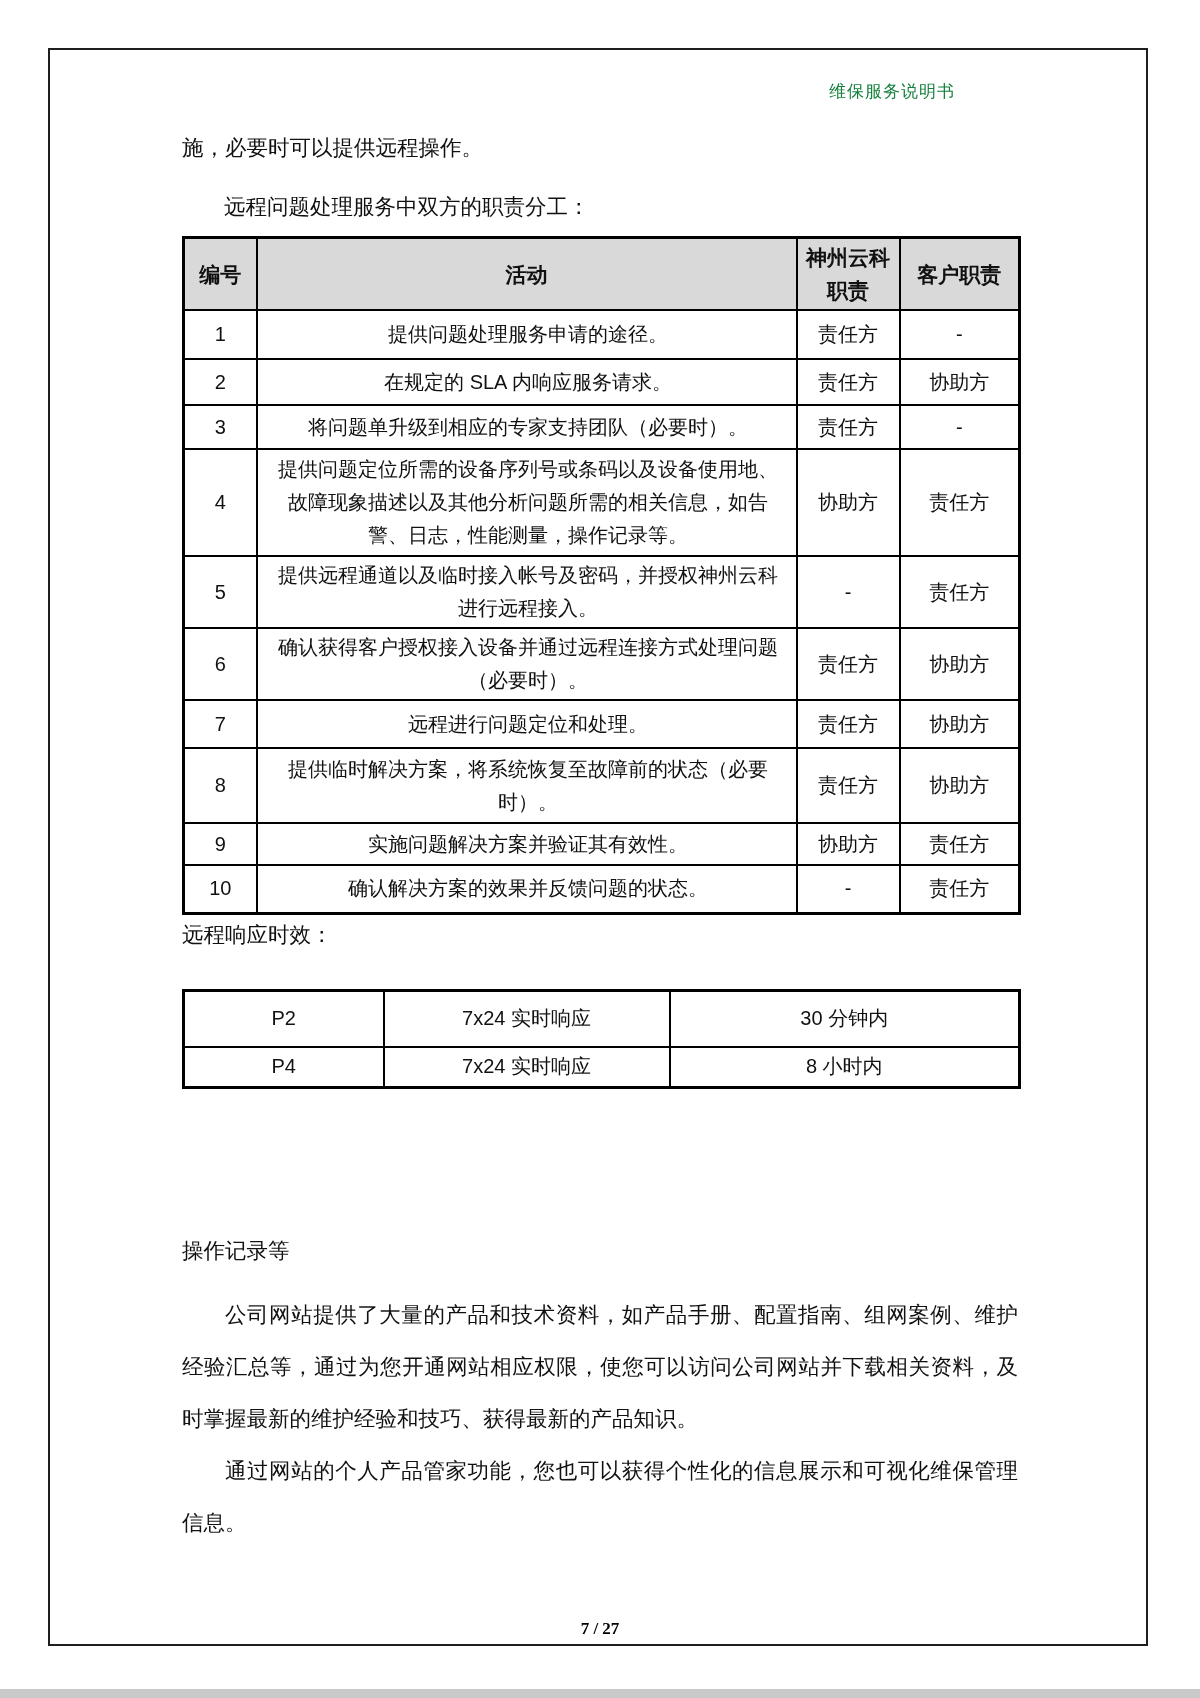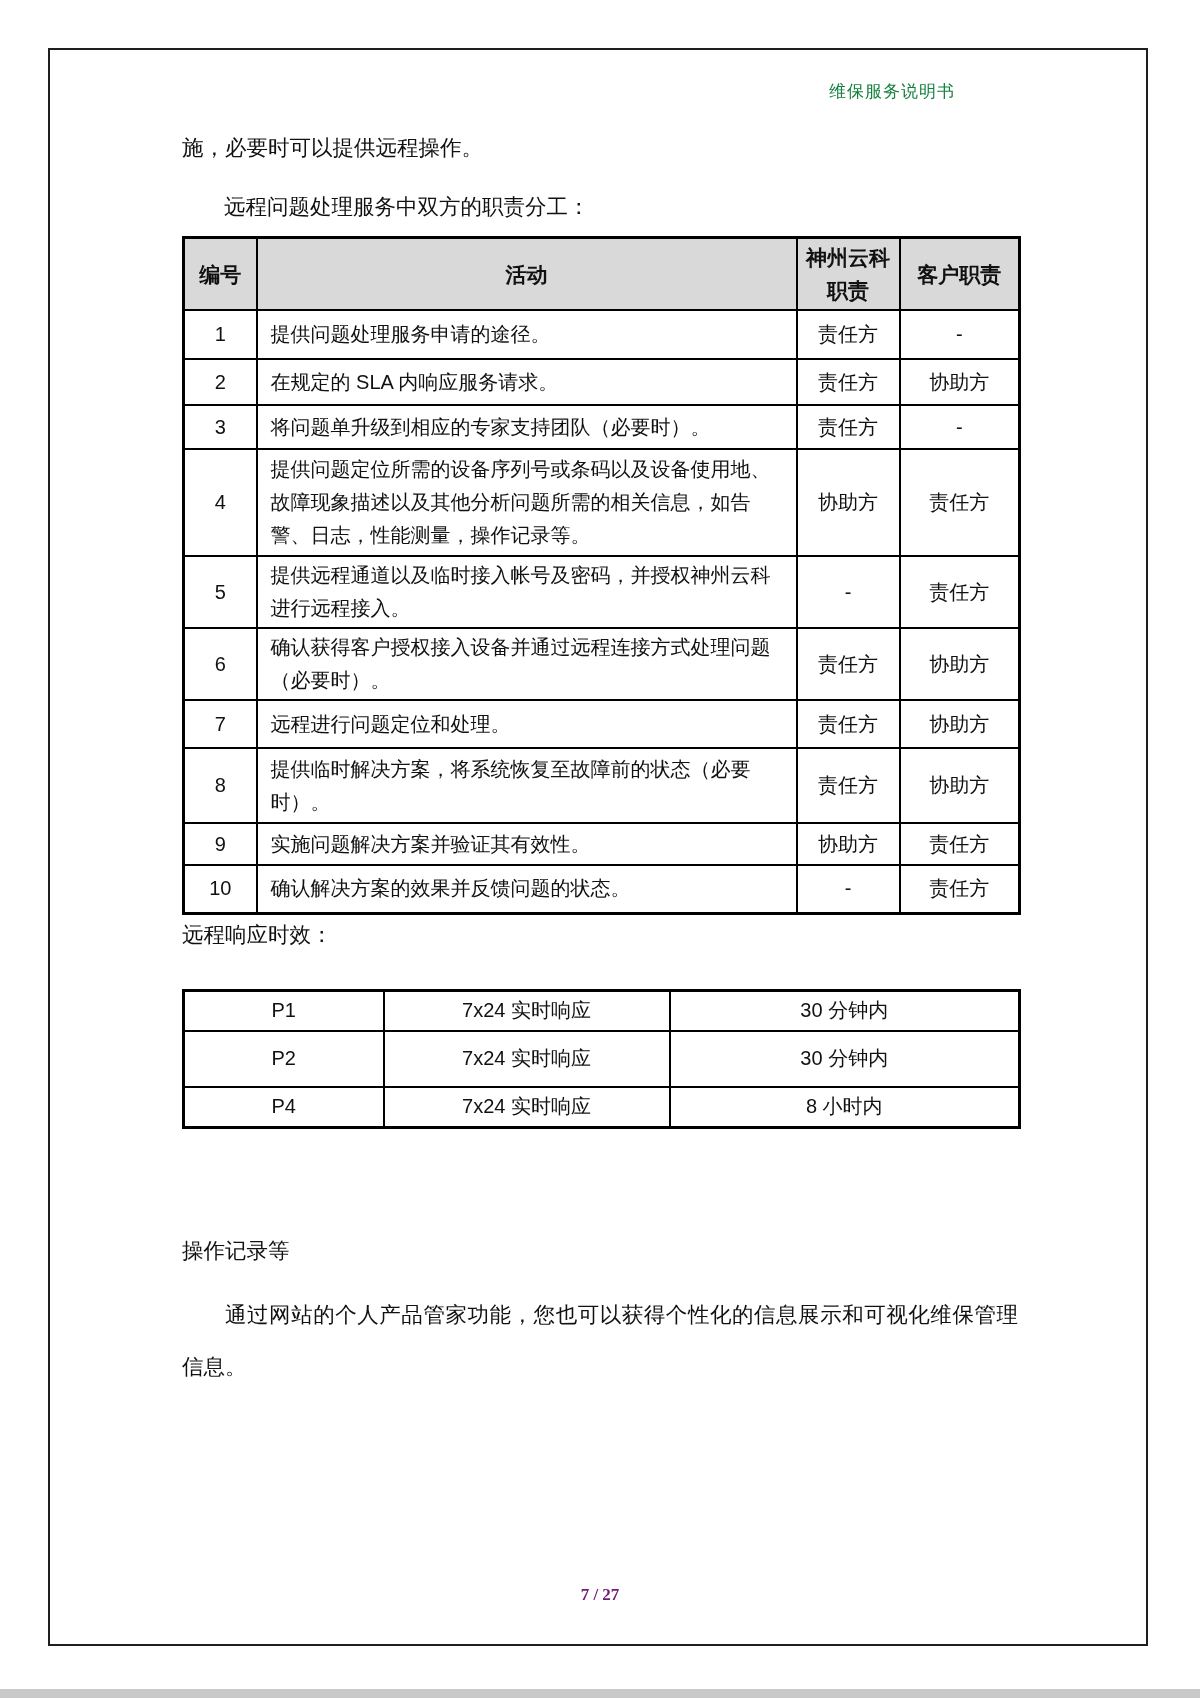--- a/index.html
+++ b/index.html
@@ -24,39 +24,39 @@
   table{border-collapse:collapse;table-layout:fixed;margin-top:11px;}
   .t1{position:absolute;left:182px;top:225px;width:836px;}
   .t2{position:absolute;left:182px;top:978px;width:836px;}
   th,td{
     border:2px solid var(--table-border,#000000);
     font-size:20px;line-height:33px;text-align:center;vertical-align:middle;
     padding:2px 6px;box-sizing:border-box;overflow:hidden;
   }
   .t1 th{background:var(--table-header-bg,#d9d9d9);font-weight:bold;font-size:21px;}
   .t2 th{background:var(--table-header-bg,#d9d9d9);font-weight:normal;font-size:21px;}
-  td.a{text-align:left;padding-left:13px;padding-right:10px;}
+  td.a{text-align:center;padding-left:13px;padding-right:10px;}
   .pre{white-space:pre-line;}
   .t1{border:3px solid var(--table-border,#000000);}
   .t2{border:3px solid var(--table-border,#000000);}
 
   .sec{position:absolute;left:182px;margin:0;font-size:21.5px;line-height:30px;}
   .sec.rt{top:920px;text-align:center;}
   .sec.h2{top:1236px;}
 
   .paras{
     position:absolute;left:182px;top:1289px;width:836px;
     font-size:21.5px;line-height:52px;text-align:justify;
   }
   .paras p{margin:0;text-indent:43px;}
 
   .footer{
-    position:absolute;left:0;top:1585px;width:100%;text-align:center;
+    position:absolute;left:0;top:1619px;width:100%;text-align:center;
     font-family:"Liberation Serif","DejaVu Serif",serif;
-    font-size:17px;font-weight:600;color:#701a75;
+    font-size:17px;font-weight:600;color:#000000;
   }
   .bottom-strip{
     position:absolute;left:0;bottom:0;width:100%;height:9px;
     background:var(--footer-strip,#c9c9c9);
   }
 </style>
 </head>
 <body>
 
 <div class="page">
@@ -148,40 +148,36 @@
 
   <p class="sec rt">远程响应时效：</p>
 
   <table class="t2">
     <colgroup>
         <col style="width:200px">
         <col style="width:286px">
         <col style="width:350px">
       </colgroup>
     <tbody>
-    <tr style="height:40px">
-      <td>P1</td>
-      <td>7x24 实时响应</td>
-      <td>30 分钟内</td>
-    </tr>
     <tr style="height:56px">
       <td>P2</td>
       <td>7x24 实时响应</td>
       <td>30 分钟内</td>
     </tr>
     <tr style="height:41px">
       <td>P4</td>
       <td>7x24 实时响应</td>
       <td>8 小时内</td>
     </tr>
   </tbody>
     </table>
 
   <p class="sec h2">操作记录等</p>
 
   <div class="paras">
+    <p>公司网站提供了大量的产品和技术资料，如产品手册、配置指南、组网案例、维护经验汇总等，通过为您开通网站相应权限，使您可以访问公司网站并下载相关资料，及时掌握最新的维护经验和技巧、获得最新的产品知识。</p>
     <p>通过网站的个人产品管家功能，您也可以获得个性化的信息展示和可视化维保管理信息。</p>
   </div>
 
   <div class="footer">7 / 27</div>
 
   <div class="bottom-strip"></div>
 </div>
 
 </body></html>

